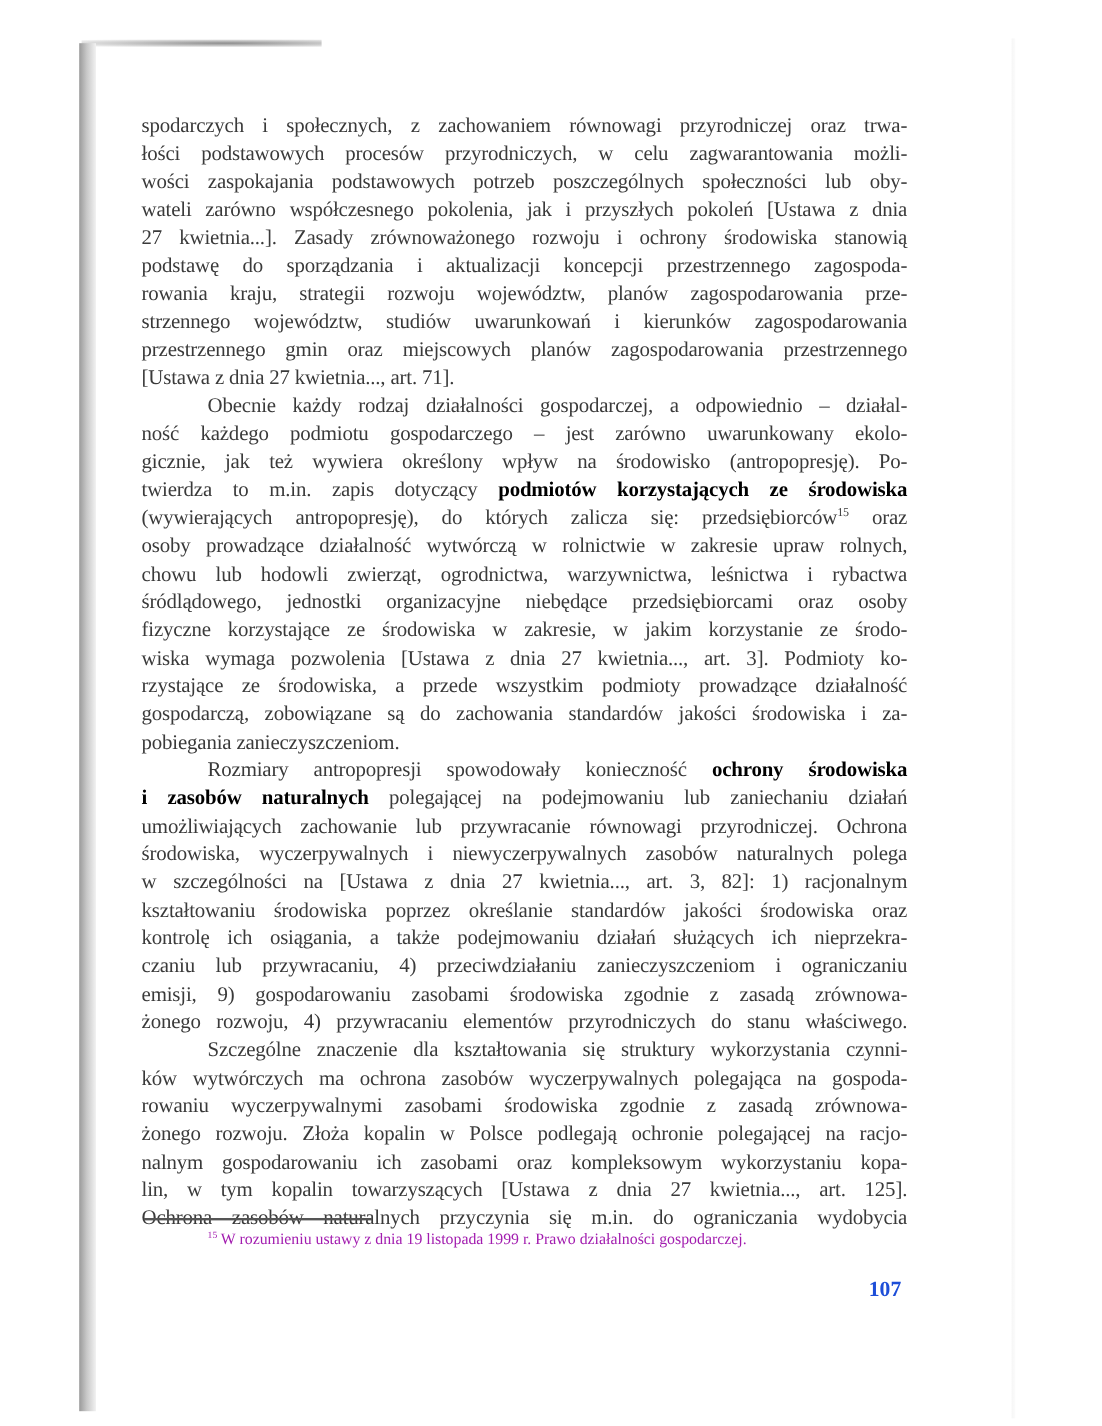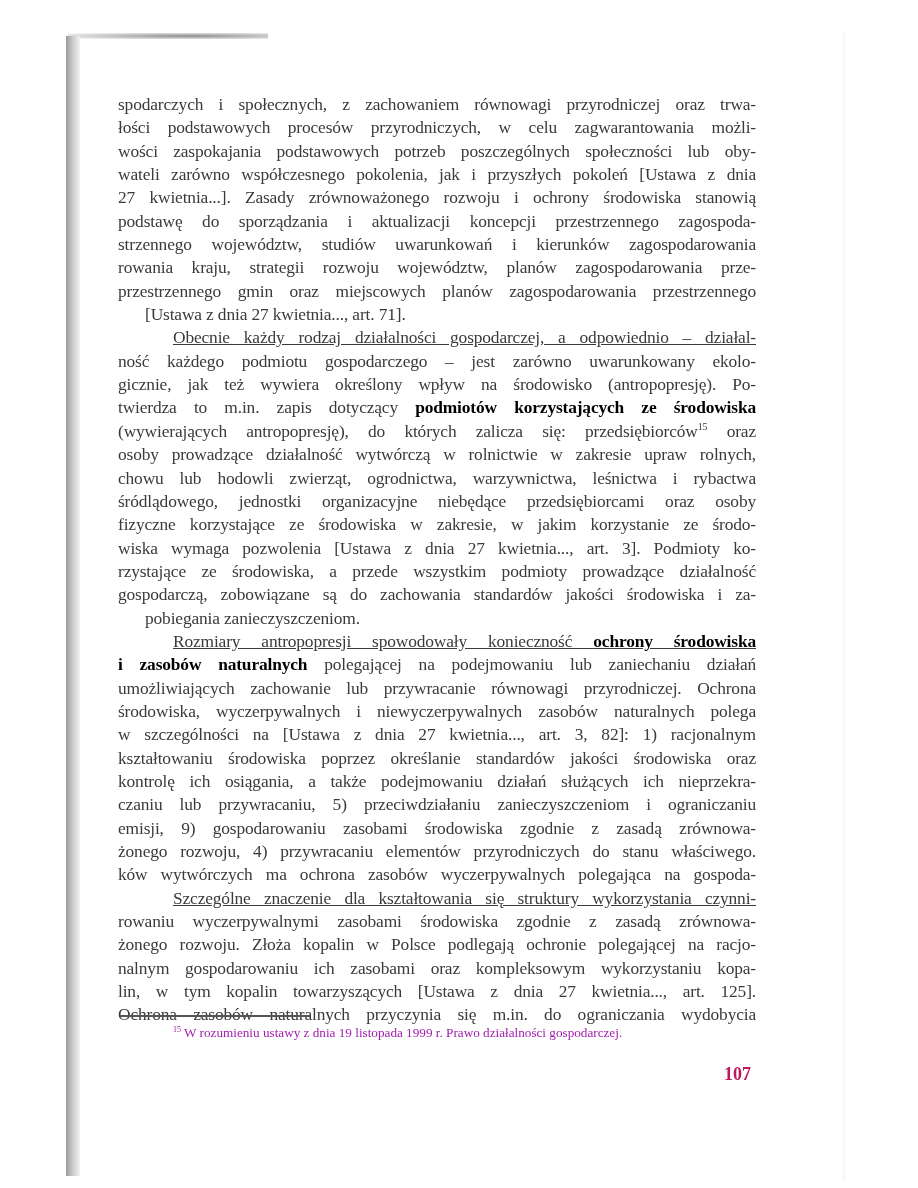--- a/index.html
+++ b/index.html
@@ -22,54 +22,54 @@
     background: linear-gradient(to right, #f6f6f6, #fbfbfb);
   }
   .text-column {
     position: absolute; left: 118px; top: 93px; width: 638px;
   }
   .line {
     height: 23.35px; line-height: 23.35px; font-size: 17.4px;
     white-space: nowrap; text-align: justify; text-align-last: justify;
     letter-spacing: -0.15px;
   }
-  .line.last { text-align-last: left; margin-left: 27px; }
-  .line.indent { padding-left: 55px; text-decoration: underline; }
+  .line.last { text-align-last: left; }
+  .line.indent { padding-left: 55px; }
   .b { font-weight: bold; color: #000000; }
   sup { font-size: 10px; line-height: 0; vertical-align: 7px; }
   .footnote-rule {
     position: absolute; left: 120px; top: 1015px; width: 190px; height: 1.5px;
     background: #555;
   }
   .footnote {
     position: absolute; left: 173px; top: 1024px; font-size: 13.2px;
     line-height: 18px; color: #a21caf; white-space: nowrap;
   }
   .footnote sup { font-size: 8px; vertical-align: 5px; }
   .page-number {
     position: absolute; left: 724px; top: 1064px; font-size: 18px;
-    font-weight: bold; color: #be185d;
+    font-weight: bold; color: #1d4ed8;
   }
 </style>
 </head>
 <body>
 
 <div class="page-shadow-top"></div>
 <div class="page-shadow-left"></div>
 <div class="page-edge-right"></div>
 
 <div class="text-column" id="text-column">
     <div class="line"><span>spodarczych i społecznych, z zachowaniem równowagi przyrodniczej oraz trwa-</span></div>
     <div class="line"><span>łości podstawowych procesów przyrodniczych, w celu zagwarantowania możli-</span></div>
     <div class="line"><span>wości zaspokajania podstawowych potrzeb poszczególnych społeczności lub oby-</span></div>
     <div class="line"><span>wateli zarówno współczesnego pokolenia, jak i przyszłych pokoleń [Ustawa z dnia</span></div>
     <div class="line"><span>27 kwietnia...]. Zasady zrównoważonego rozwoju i ochrony środowiska stanowią</span></div>
     <div class="line"><span>podstawę do sporządzania i aktualizacji koncepcji przestrzennego zagospoda-</span></div>
+    <div class="line"><span>rowania kraju, strategii rozwoju województw, planów zagospodarowania prze-</span></div>
     <div class="line"><span>strzennego województw, studiów uwarunkowań i kierunków zagospodarowania</span></div>
-    <div class="line"><span>rowania kraju, strategii rozwoju województw, planów zagospodarowania prze-</span></div>
     <div class="line"><span>przestrzennego gmin oraz miejscowych planów zagospodarowania przestrzennego</span></div>
     <div class="line last"><span>[Ustawa z dnia 27 kwietnia..., art. 71].</span></div>
     <div class="line indent"><span>Obecnie każdy rodzaj działalności gospodarczej, a odpowiednio – działal-</span></div>
     <div class="line"><span>ność każdego podmiotu gospodarczego – jest zarówno uwarunkowany ekolo-</span></div>
     <div class="line"><span>gicznie, jak też wywiera określony wpływ na środowisko (antropopresję). Po-</span></div>
     <div class="line"><span>twierdza to m.in. zapis dotyczący </span><span class="b">podmiotów korzystających ze środowiska</span><span></span></div>
     <div class="line"><span>(wywierających antropopresję), do których zalicza się: przedsiębiorców</span><sup>15</sup><span> oraz</span></div>
     <div class="line"><span>osoby prowadzące działalność wytwórczą w rolnictwie w zakresie upraw rolnych,</span></div>
     <div class="line"><span>chowu lub hodowli zwierząt, ogrodnictwa, warzywnictwa, leśnictwa i rybactwa</span></div>
     <div class="line"><span>śródlądowego, jednostki organizacyjne niebędące przedsiębiorcami oraz osoby</span></div>
@@ -78,25 +78,25 @@
     <div class="line"><span>rzystające ze środowiska, a przede wszystkim podmioty prowadzące działalność</span></div>
     <div class="line"><span>gospodarczą, zobowiązane są do zachowania standardów jakości środowiska i za-</span></div>
     <div class="line last"><span>pobiegania zanieczyszczeniom.</span></div>
     <div class="line indent"><span>Rozmiary antropopresji spowodowały konieczność </span><span class="b">ochrony środowiska</span><span></span></div>
     <div class="line"><span></span><span class="b">i zasobów naturalnych</span><span> polegającej na podejmowaniu lub zaniechaniu działań</span></div>
     <div class="line"><span>umożliwiających zachowanie lub przywracanie równowagi przyrodniczej. Ochrona</span></div>
     <div class="line"><span>środowiska, wyczerpywalnych i niewyczerpywalnych zasobów naturalnych polega</span></div>
     <div class="line"><span>w szczególności na [Ustawa z dnia 27 kwietnia..., art. 3, 82]: 1) racjonalnym</span></div>
     <div class="line"><span>kształtowaniu środowiska poprzez określanie standardów jakości środowiska oraz</span></div>
     <div class="line"><span>kontrolę ich osiągania, a także podejmowaniu działań służących ich nieprzekra-</span></div>
-    <div class="line"><span>czaniu lub przywracaniu, 5) przeciwdziałaniu zanieczyszczeniom i ograniczaniu</span></div>
+    <div class="line"><span>czaniu lub przywracaniu, 4) przeciwdziałaniu zanieczyszczeniom i ograniczaniu</span></div>
     <div class="line"><span>emisji, 9) gospodarowaniu zasobami środowiska zgodnie z zasadą zrównowa-</span></div>
     <div class="line"><span>żonego rozwoju, 4) przywracaniu elementów przyrodniczych do stanu właściwego.</span></div>
+    <div class="line indent"><span>Szczególne znaczenie dla kształtowania się struktury wykorzystania czynni-</span></div>
     <div class="line"><span>ków wytwórczych ma ochrona zasobów wyczerpywalnych polegająca na gospoda-</span></div>
-    <div class="line indent"><span>Szczególne znaczenie dla kształtowania się struktury wykorzystania czynni-</span></div>
     <div class="line"><span>rowaniu wyczerpywalnymi zasobami środowiska zgodnie z zasadą zrównowa-</span></div>
     <div class="line"><span>żonego rozwoju. Złoża kopalin w Polsce podlegają ochronie polegającej na racjo-</span></div>
     <div class="line"><span>nalnym gospodarowaniu ich zasobami oraz kompleksowym wykorzystaniu kopa-</span></div>
     <div class="line"><span>lin, w tym kopalin towarzyszących [Ustawa z dnia 27 kwietnia..., art. 125].</span></div>
     <div class="line"><span>Ochrona zasobów naturalnych przyczynia się m.in. do ograniczania wydobycia</span></div>
   </div>
 
 <div class="footnote-rule"></div>
 <div class="footnote"><sup>15</sup><span> W rozumieniu ustawy z dnia 19 listopada 1999 r. Prawo działalności gospodarczej.</span></div>
 

